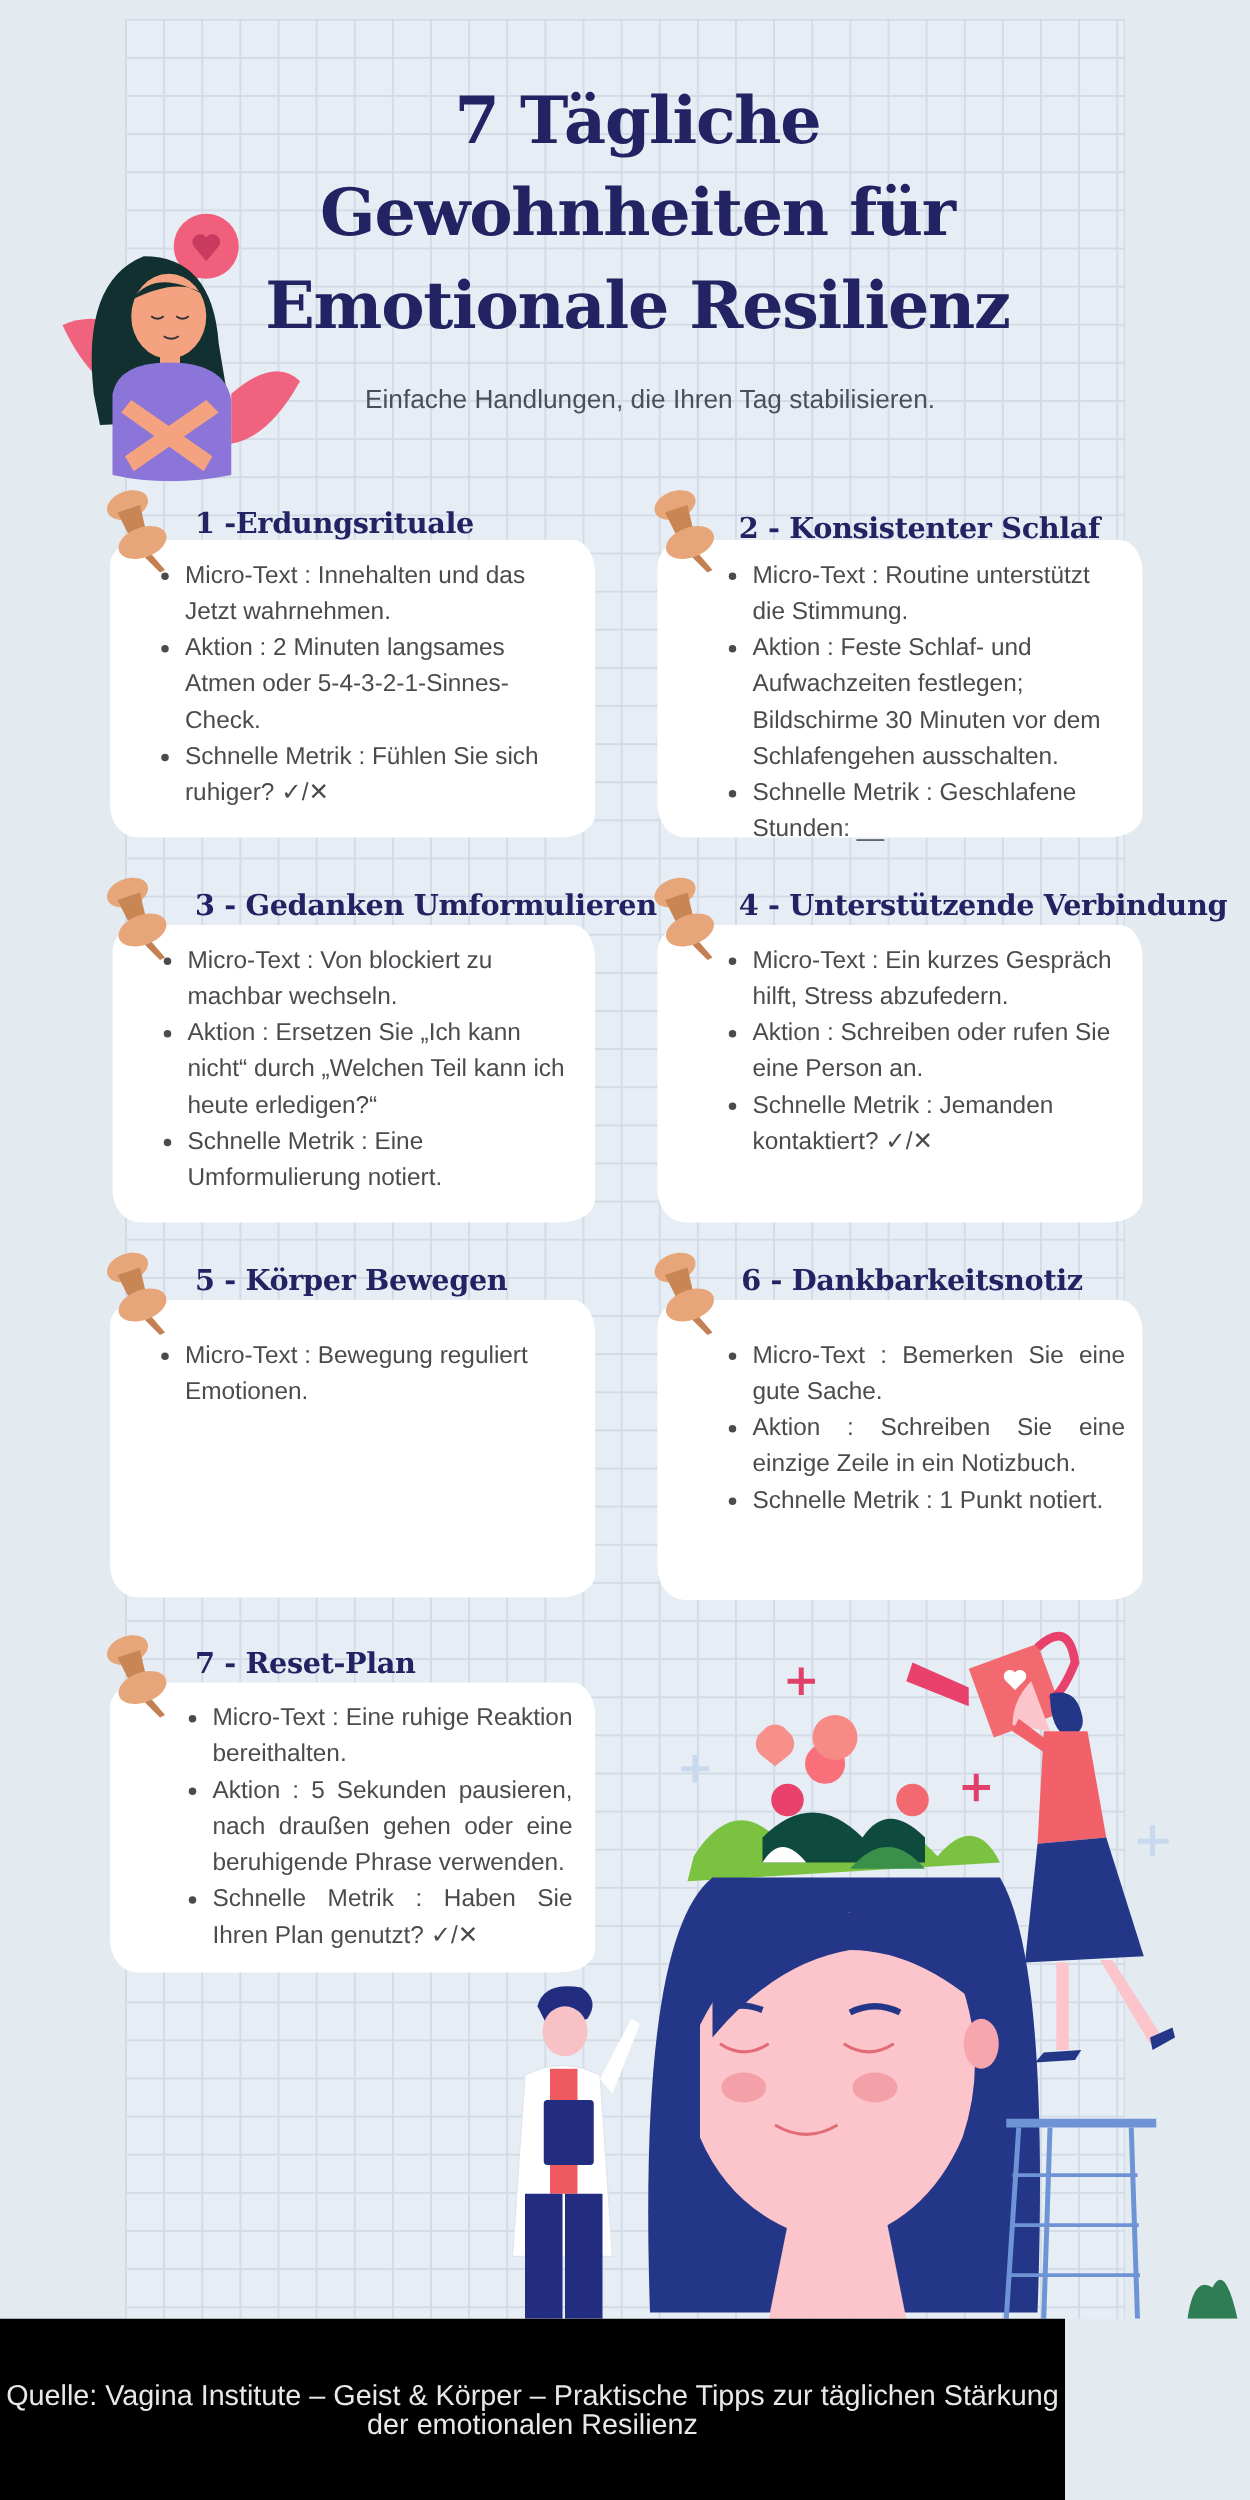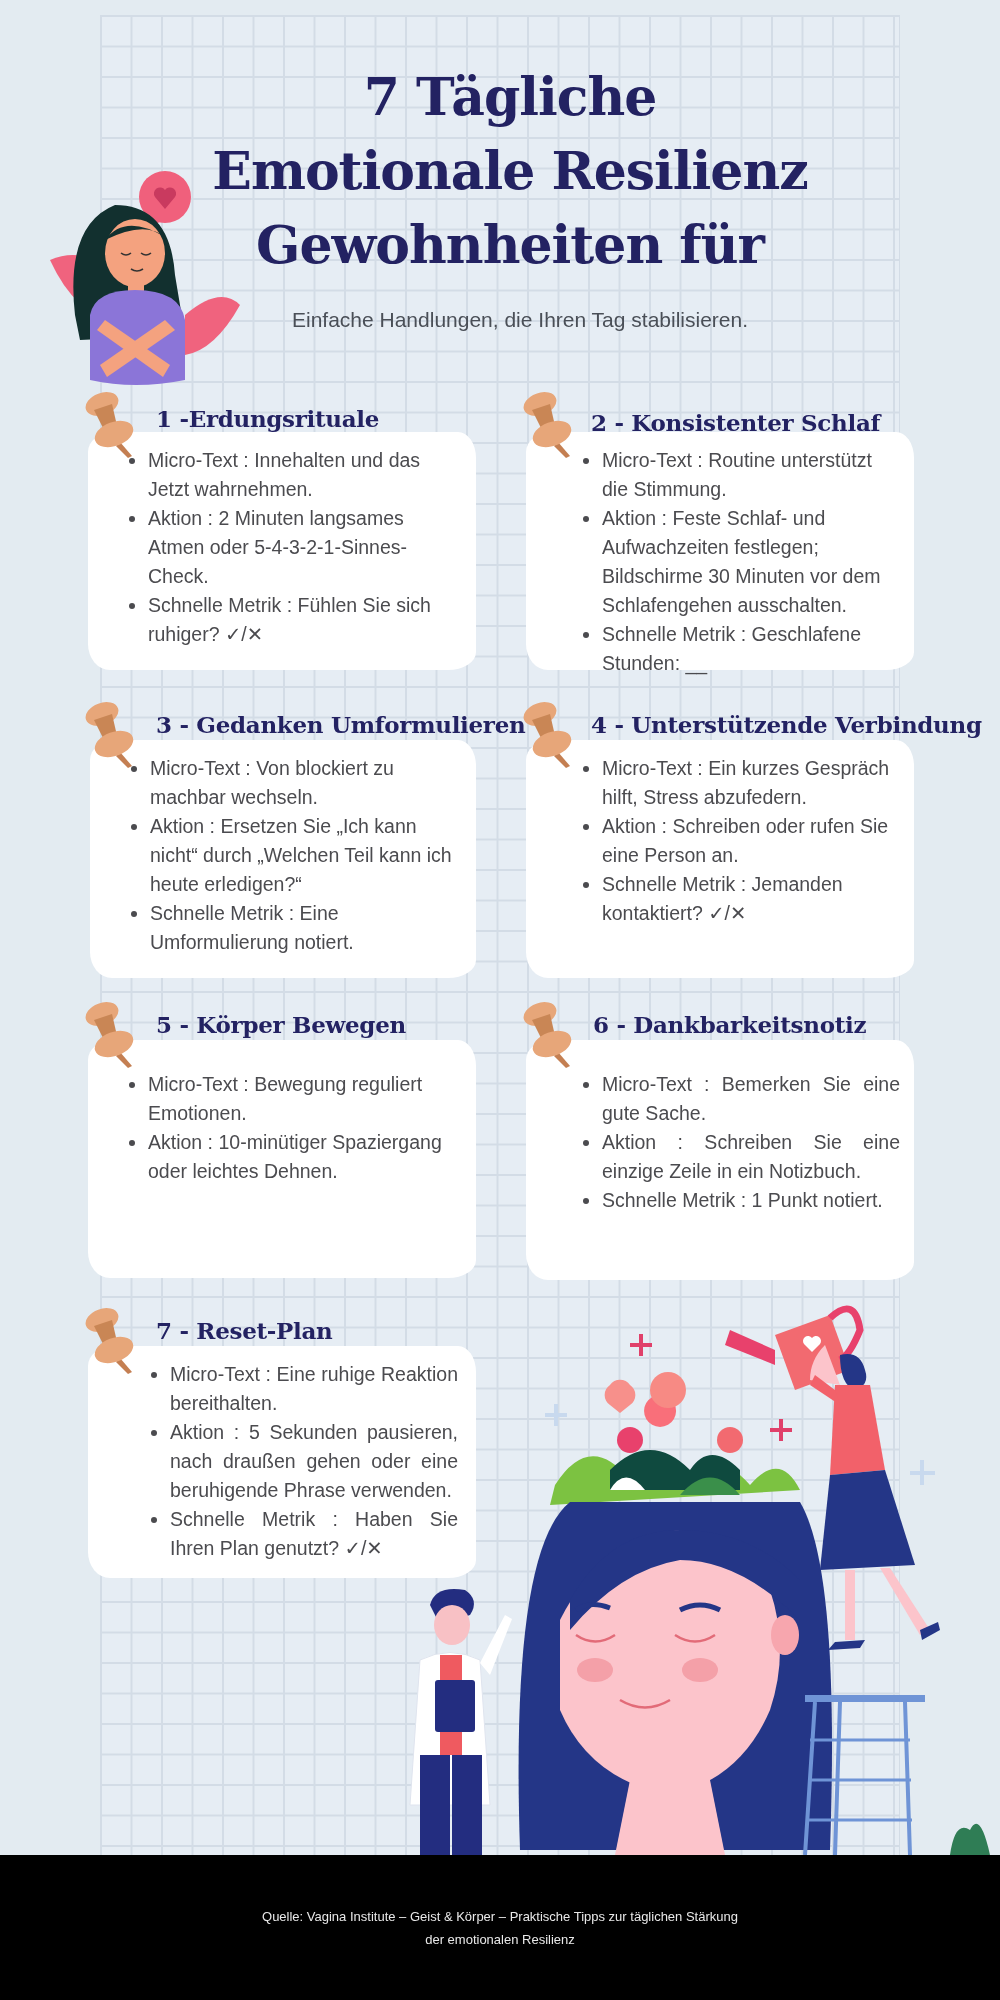--- a/index.html
+++ b/index.html
@@ -65,24 +65,24 @@
     position: absolute;
     left: -19px; top: 12px;
     width: 6px; height: 6px;
     border-radius: 50%;
     background: #4b4b4f;
   }
   .card.justify li { text-align: justify; }
   .pin { position: absolute; width: 64px; height: 70px; }
   .footer {
     position: absolute;
-    left: 0; top: 1855px; width: 1000px; height: 145px;
+    left: 0; top: 1855px; width: 852px; height: 145px;
     background: #000000;
     color: #e8e8e8;
-    font-size: 13px;
+    font-size: 23px;
     line-height: 23px;
     text-align: center;
     padding-top: 50px;
   }
   .footer span { display: block; }
   .illus { position: absolute; }
 </style>
 </head>
 <body>
 
@@ -100,22 +100,22 @@
   <path d="M76 88 Q81 92 86 88 M96 88 Q101 92 106 88" stroke="#333" stroke-width="1.6" fill="none"></path>
   <path d="M86 104 Q92 108 98 104" stroke="#333" stroke-width="1.6" fill="none"></path>
   <rect x="83" y="115" width="16" height="16" fill="#f4a27f"></rect>
   <path d="M45 150 Q50 125 90 125 Q135 125 140 155 L140 215 Q90 225 45 215Z" fill="#8b75d8"></path>
   <path d="M55 200 L120 155 L130 165 L62 212Z" fill="#f4a27f"></path>
   <path d="M125 200 L60 155 L52 165 L118 212Z" fill="#f4a27f"></path>
 </svg>
 
 <div class="title">
   <div>7 Tägliche</div>
+  <div>Gewohnheiten für</div>
   <div>Emotionale Resilienz</div>
-  <div>Gewohnheiten für</div>
 </div>
 <div class="subtitle">Einfache Handlungen, die Ihren Tag stabilisieren.</div>
 
 <div class="card-title" style="left:156px; top:394px;">1 -Erdungsrituale</div>
 <div class="card" style="left:88px; top:432px; width:388px; height:238px;">
   <ul>
     <li>Micro-Text : Innehalten und das Jetzt wahrnehmen.</li>
     <li>Aktion : 2 Minuten langsames Atmen oder 5-4-3-2-1-Sinnes-Check.</li>
     <li>Schnelle Metrik : Fühlen Sie sich ruhiger? ✓/✕</li>
   </ul>
@@ -145,21 +145,20 @@
     <li>Micro-Text : Ein kurzes Gespräch hilft, Stress abzufedern.</li>
     <li>Aktion : Schreiben oder rufen Sie eine Person an.</li>
     <li>Schnelle Metrik : Jemanden kontaktiert? ✓/✕</li>
   </ul>
 </div>
 
 <div class="card-title" style="left:156px; top:1000px;">5 - Körper Bewegen</div>
 <div class="card" style="left:88px; top:1040px; width:388px; height:238px;">
   <ul style="margin-top:16px;">
     <li>Micro-Text : Bewegung reguliert Emotionen.</li>
-    <li>Aktion : 10-minütiger Spaziergang oder leichtes Dehnen.</li>
   </ul>
 </div>
 
 <div class="card-title" style="left:593px; top:1000px;">6 - Dankbarkeitsnotiz</div>
 <div class="card justify" style="left:526px; top:1040px; width:388px; height:240px; padding-left:76px; padding-right:14px;">
   <ul style="margin-top:16px;">
     <li>Micro-Text : Bemerken Sie eine gute Sache.</li>
     <li>Aktion : Schreiben Sie eine einzige Zeile in ein Notizbuch.</li>
     <li>Schnelle Metrik : 1 Punkt notiert.</li>
   </ul>

